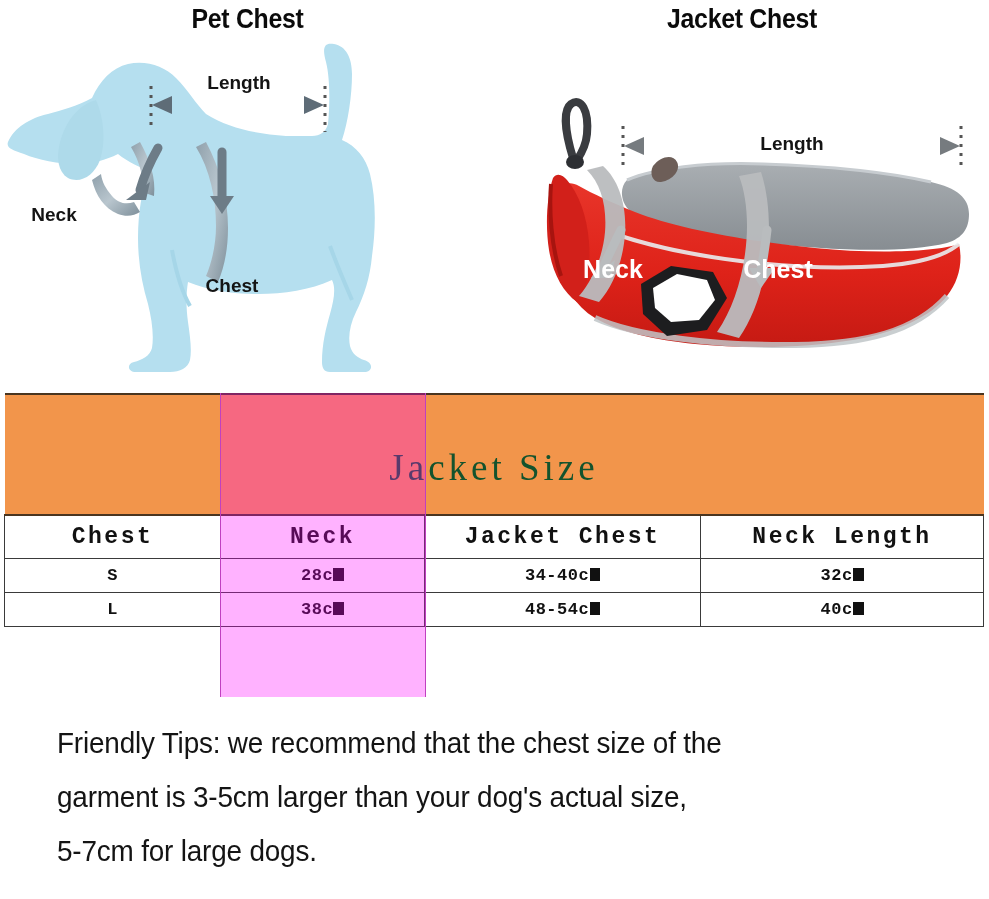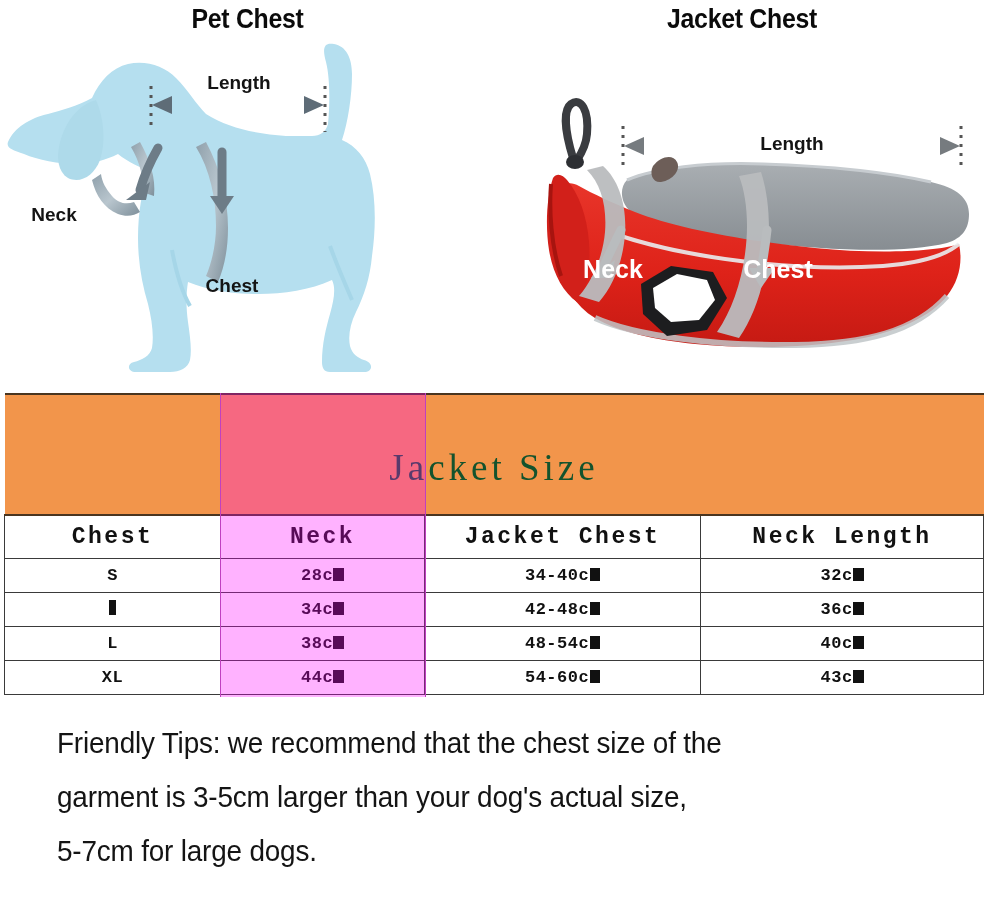--- a/index.html
+++ b/index.html
@@ -357,37 +357,25 @@
           <td>Neck Length</td>
         </tr>
 
         <tr class="row">
           <td>S</td>
           <td>28c<span class="boxglyph"></span></td>
           <td>34-40c<span class="boxglyph"></span></td>
           <td>32c<span class="boxglyph"></span></td>
         </tr>
         <tr class="row">
-          <td><span class="boxglyph" style="width: 0.4em; height: 0.86em;"></span></td>
-          <td>34c<span class="boxglyph"></span></td>
-          <td>42-48c<span class="boxglyph"></span></td>
-          <td>36c<span class="boxglyph"></span></td>
-        </tr>
-        <tr class="row">
           <td>L</td>
           <td>38c<span class="boxglyph"></span></td>
           <td>48-54c<span class="boxglyph"></span></td>
           <td>40c<span class="boxglyph"></span></td>
         </tr>
-        <tr class="row">
-          <td>XL</td>
-          <td>44c<span class="boxglyph"></span></td>
-          <td>54-60c<span class="boxglyph"></span></td>
-          <td>43c<span class="boxglyph"></span></td>
-        </tr>
       </tbody>
     </table>
   </div>
 
   <div class="tips">
     <div>Friendly Tips: we recommend that the chest size of the</div>
     <div>garment is 3-5cm larger than your dog's actual size,</div>
     <div>5-7cm for large dogs.</div>
   </div>
 

